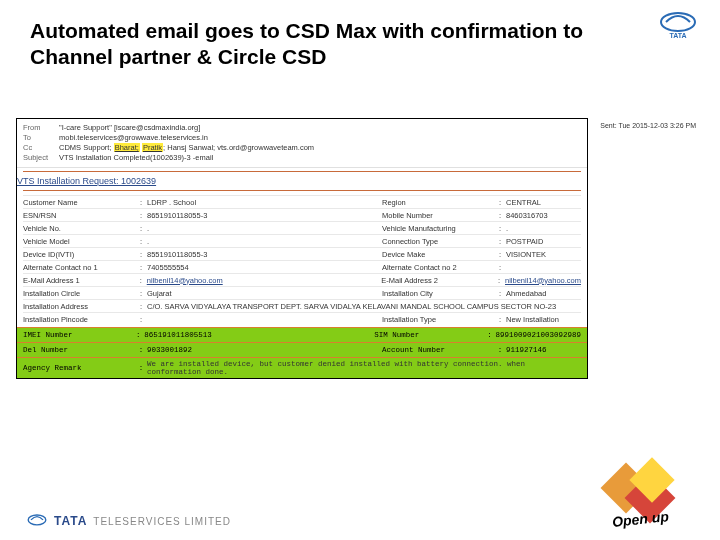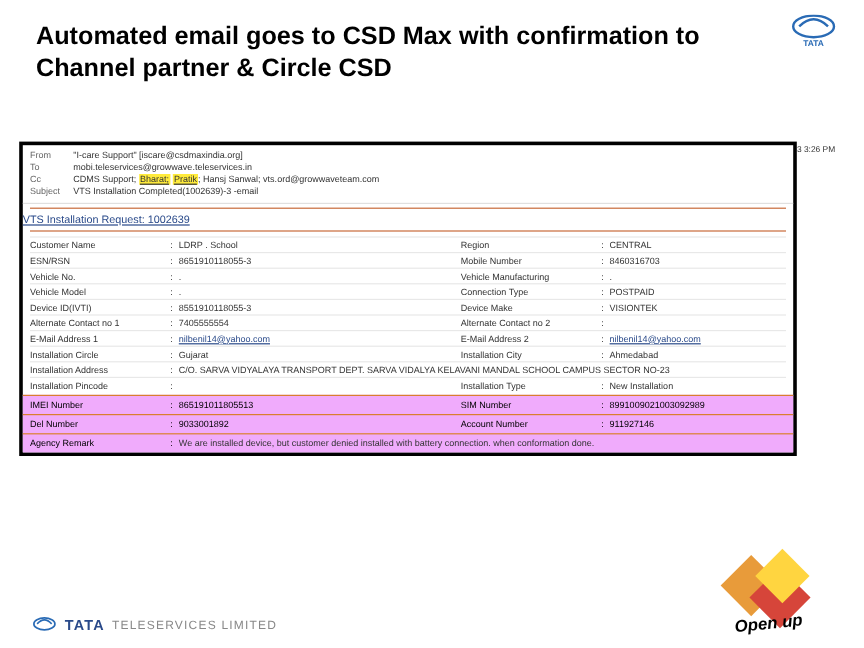--- a/index.html
+++ b/index.html
@@ -1,38 +1,38 @@
 <!DOCTYPE html>
 <html><head>
 <meta charset="utf-8">
 <style>
   * { box-sizing: border-box; margin: 0; padding: 0; }
   body { width: 720px; height: 540px; background: #fff; font-family: Arial, sans-serif; position: relative; overflow: hidden; }
   .slide { width: 100%; height: 100%; position: relative; }
   .title { position: absolute; top: 18px; left: 30px; width: 560px; font-size: 21px; font-weight: bold; color: #000; line-height: 1.25; }
   .tata-logo { position: absolute; top: 12px; right: 22px; width: 40px; height: 28px; }
-  .email-box { position: absolute; top: 118px; left: 16px; width: 648px; border: 3px solid #000000; font-size: 7.5px; color: #333; background: #fff; }
+  .email-box { position: absolute; top: 118px; left: 16px; width: 572px; border: 1px solid #000000; font-size: 7.5px; color: #333; background: #fff; }
   .email-header { padding: 4px 6px; border-bottom: 1px solid #e0e0e0; }
   .eh-row { display: flex; margin-bottom: 1px; }
   .eh-label { width: 36px; color: #666; }
   .eh-val { flex: 1; }
   .eh-sent { position: absolute; top: 122px; right: 24px; font-size: 7px; color: #333; }
   .highlight { background: #ffeb3b; padding: 0 1px; text-decoration: underline; }
   .thin-hr { height: 1px; background: #c86a3a; margin: 3px 6px 4px 6px; }
   .req-title { font-size: 9px; color: #2a4a8a; text-decoration: underline; margin: 3px 0 4px 0; }
   .data-grid { padding: 0 6px 2px 6px; }
   .drow { display: flex; border-top: 1px solid #e8e8e8; padding: 1.5px 0; }
   .dlabel { width: 112px; }
   .dcolon { width: 12px; text-align: center; }
   .dval { width: 210px; }
   .dlabel2 { width: 112px; margin-left: 25px; }
   .dcolon2 { width: 12px; text-align: center; }
   .dval2 { flex: 1; }
   .link { color: #2a4a8a; text-decoration: underline; }
-  .orange-band { background: #f0abfc; }
+  .orange-band { background: #84cc16; font-family: Liberation Mono, monospace; }
   .orange-band .dlabel, .orange-band .dval, .orange-band .dlabel2, .orange-band .dval2, .orange-band .dcolon, .orange-band .dcolon2 { color: #000; padding-top: 1px; padding-bottom: 1px; }
   .footer-logo { position: absolute; bottom: 10px; left: 26px; display: flex; align-items: center; gap: 6px; }
   .footer-logo .t { color: #2a4a8a; font-weight: bold; font-size: 12px; letter-spacing: 1px; }
   .footer-logo .s { color: #888; font-size: 10px; letter-spacing: 1px; }
   .openup { position: absolute; bottom: 8px; right: 24px; width: 110px; height: 70px; }
   .diamond { position: absolute; transform: rotate(45deg); }
 </style>
 </head>
 <body>
 

